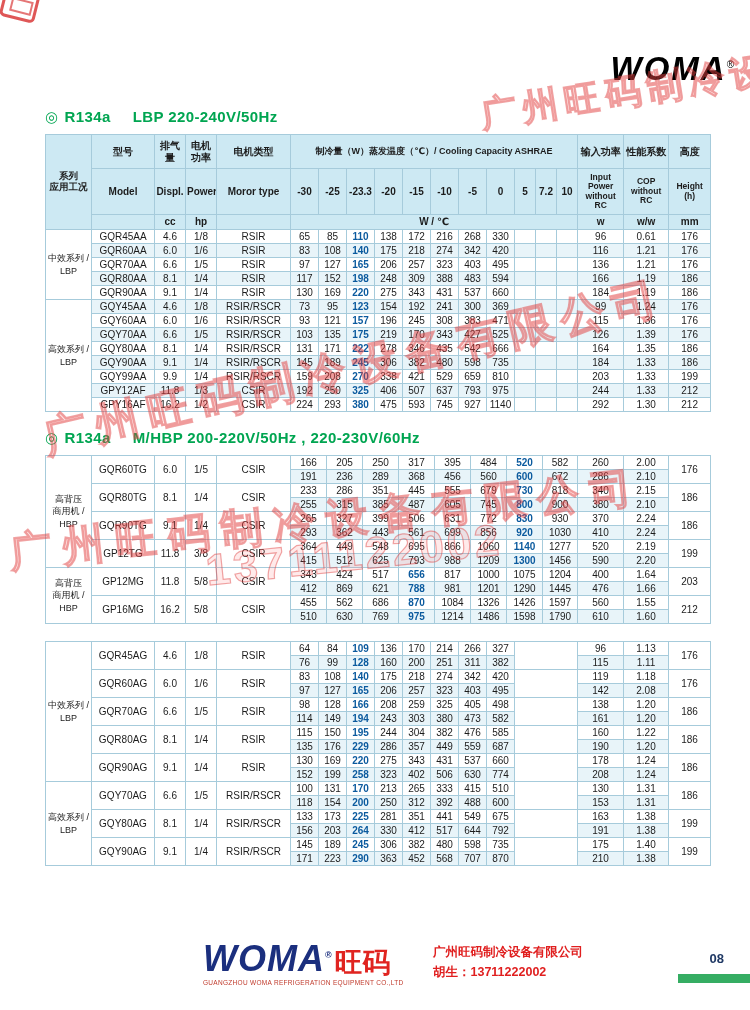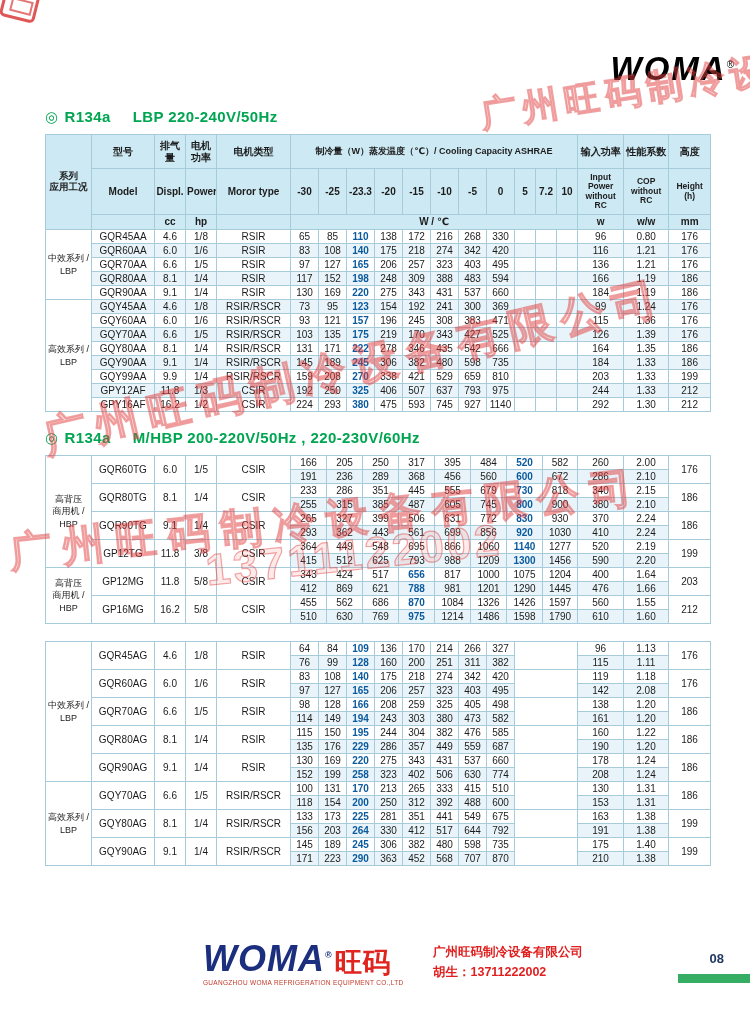--- a/index.html
+++ b/index.html
@@ -153,21 +153,21 @@
             <td class="hl">110</td>
             <td>138</td>
             <td>172</td>
             <td>216</td>
             <td>268</td>
             <td>330</td>
             <td></td>
             <td></td>
             <td></td>
             <td>96</td>
-            <td>0.80</td>
+            <td>0.61</td>
             <td>176</td>
           </tr>
           <tr class="alt">
             <td>GQR60AA</td>
             <td>6.0</td>
             <td>1/6</td>
             <td>RSIR</td>
             <td>83</td>
             <td>108</td>
             <td class="hl">140</td>

